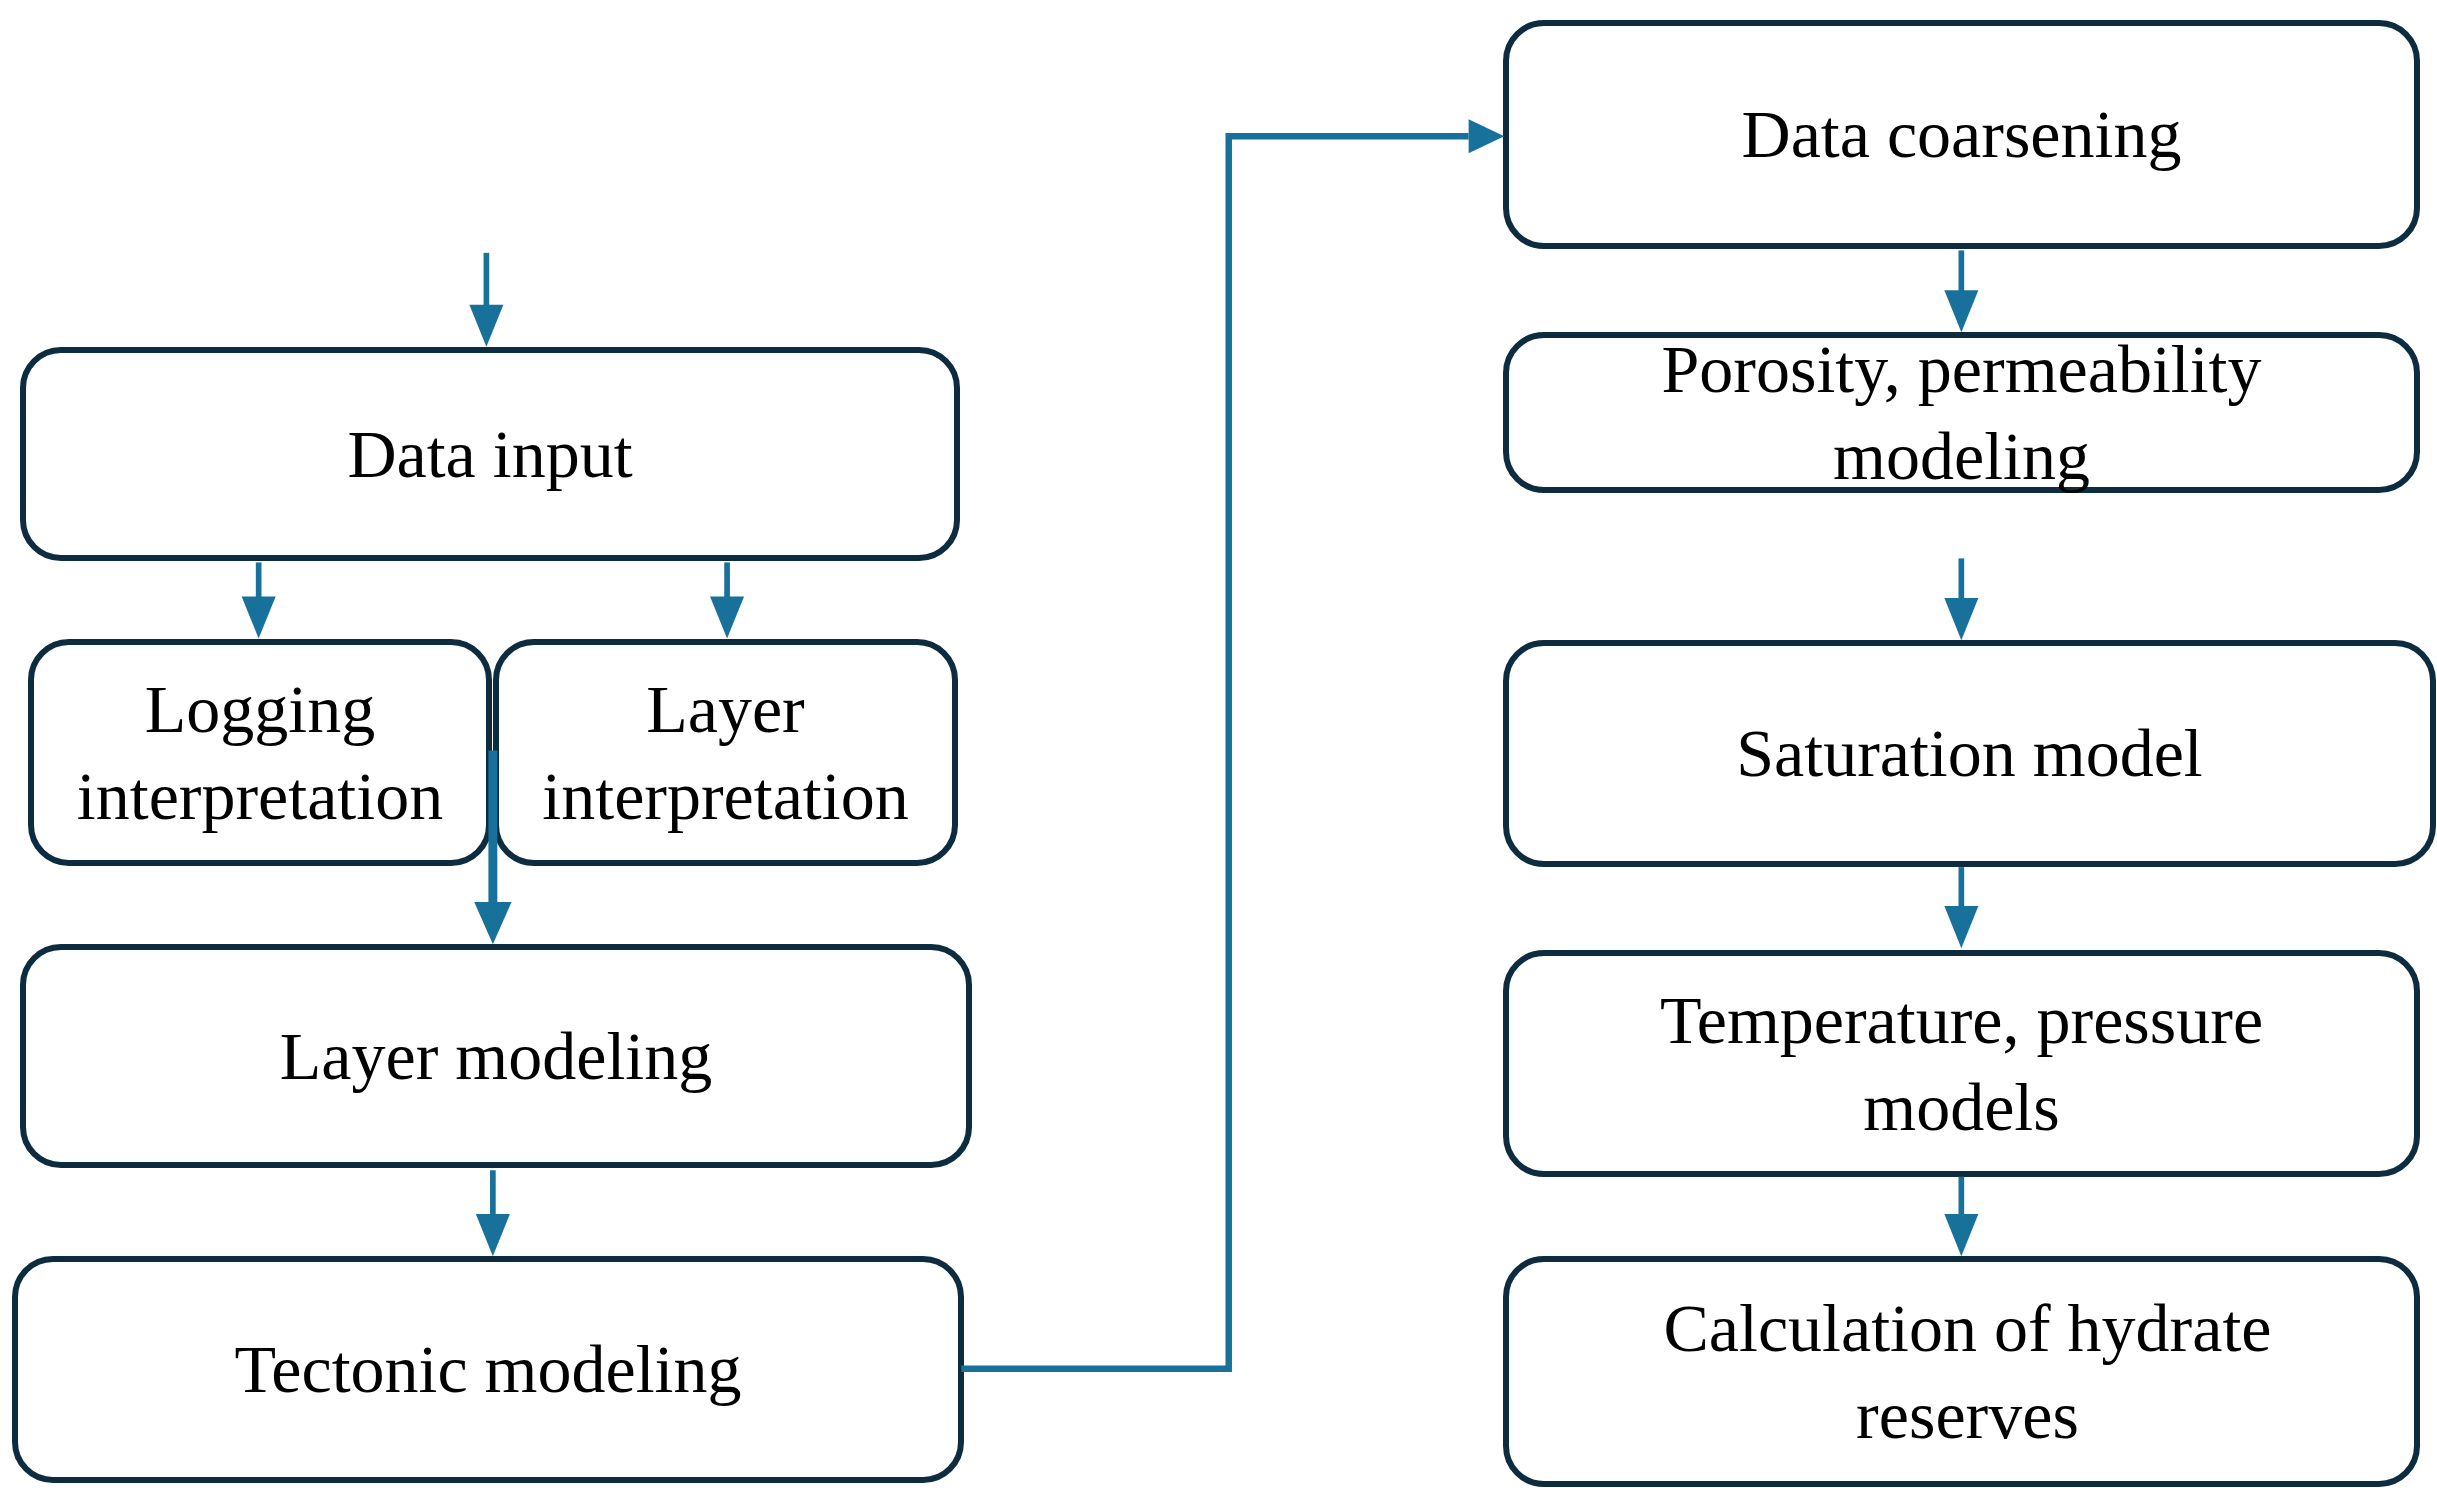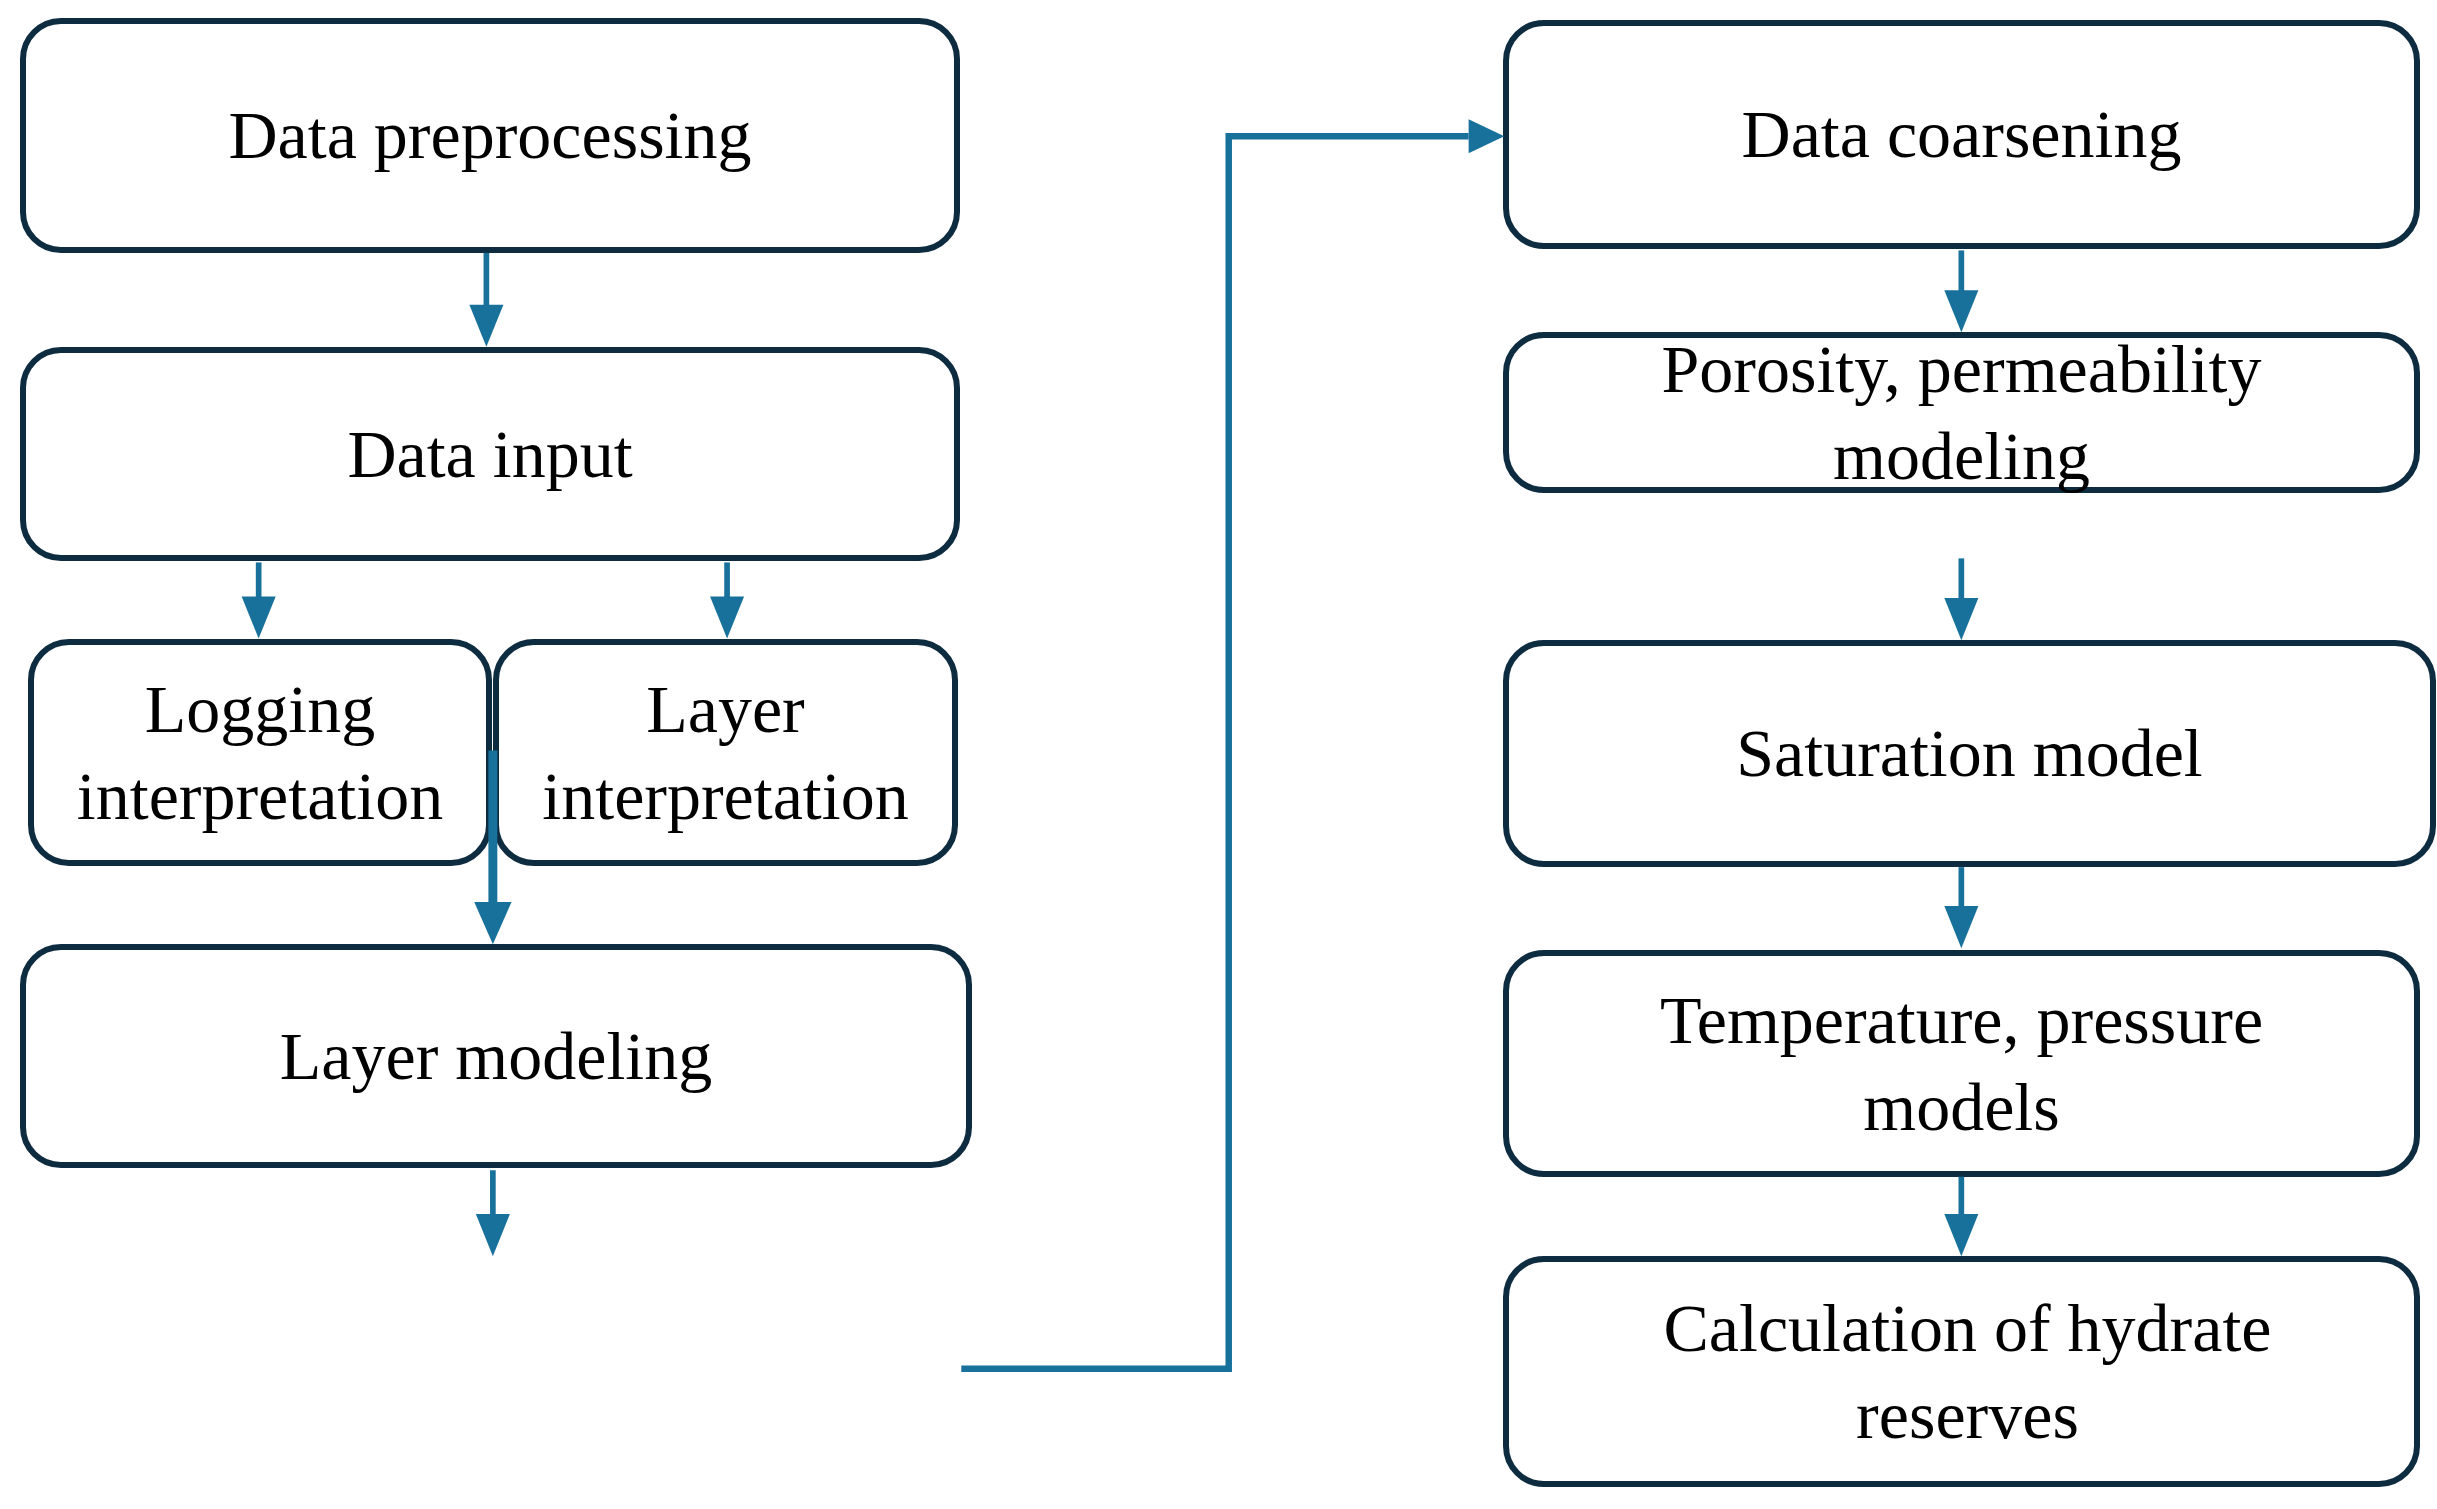--- a/index.html
+++ b/index.html
@@ -93,42 +93,42 @@
     <g>
       <path class="shaft" d="M2420 1070 V1122"></path>
       <polygon class="head" points="2399,1118 2441,1118 2420,1170"></polygon>
     </g>
     <g>
       <path class="shaft" d="M2420 1452 V1502"></path>
       <polygon class="head" points="2399,1498 2441,1498 2420,1550"></polygon>
     </g>
   </svg>
 
-  <div class="node" style="left:20px; top:18px; width:940px; height:235px;">
-    <span class="label">Data preprocessing</span>
-  </div>
 
   <div class="node" style="left:20px; top:347px; width:940px; height:214px;">
     <span class="label">Data input</span>
   </div>
 
   <div class="node small" style="left:28px; top:639px; width:464px; height:227px;">
     <span class="label">Logging
 interpretation</span>
   </div>
 
   <div class="node small" style="left:493px; top:639px; width:465px; height:227px;">
     <span class="label">Layer
 interpretation</span>
   </div>
 
   <div class="node" style="left:20px; top:944px; width:952px; height:224px;">
     <span class="label">Layer modeling</span>
   </div>
 
+  <div class="node" style="left:12px; top:1256px; width:952px; height:227px;">
+    <span class="label">Tectonic modeling</span>
+  </div>
 
   <div class="node" style="left:1503px; top:20px; width:917px; height:229px;">
     <span class="label">Data coarsening</span>
   </div>
 
   <div class="node" style="left:1503px; top:332px; width:917px; height:161px;">
     <span class="label">Porosity, permeability
 modeling</span>
   </div>
 

